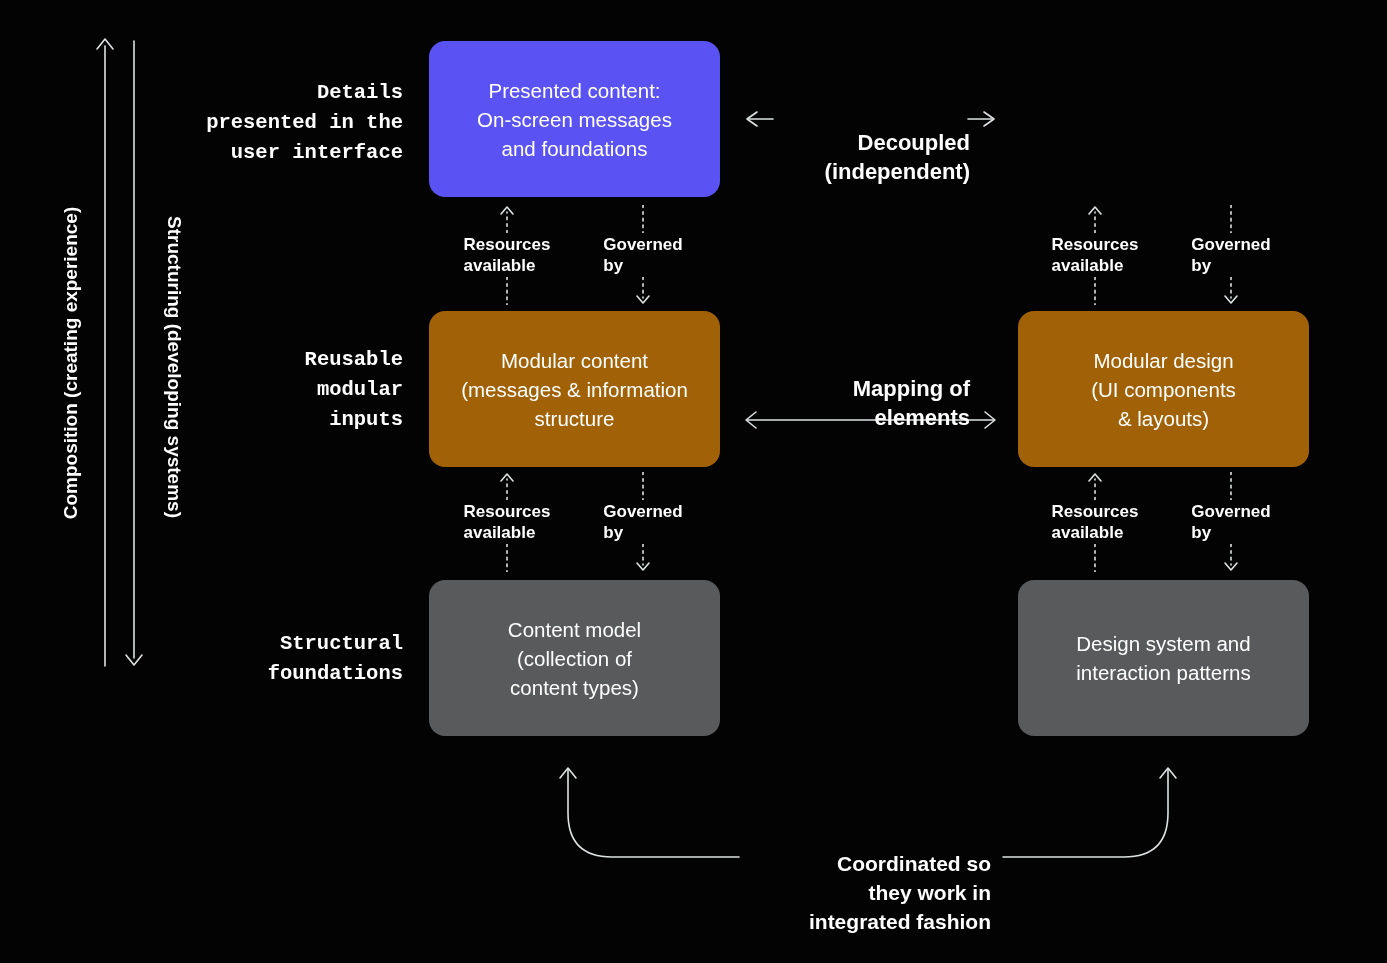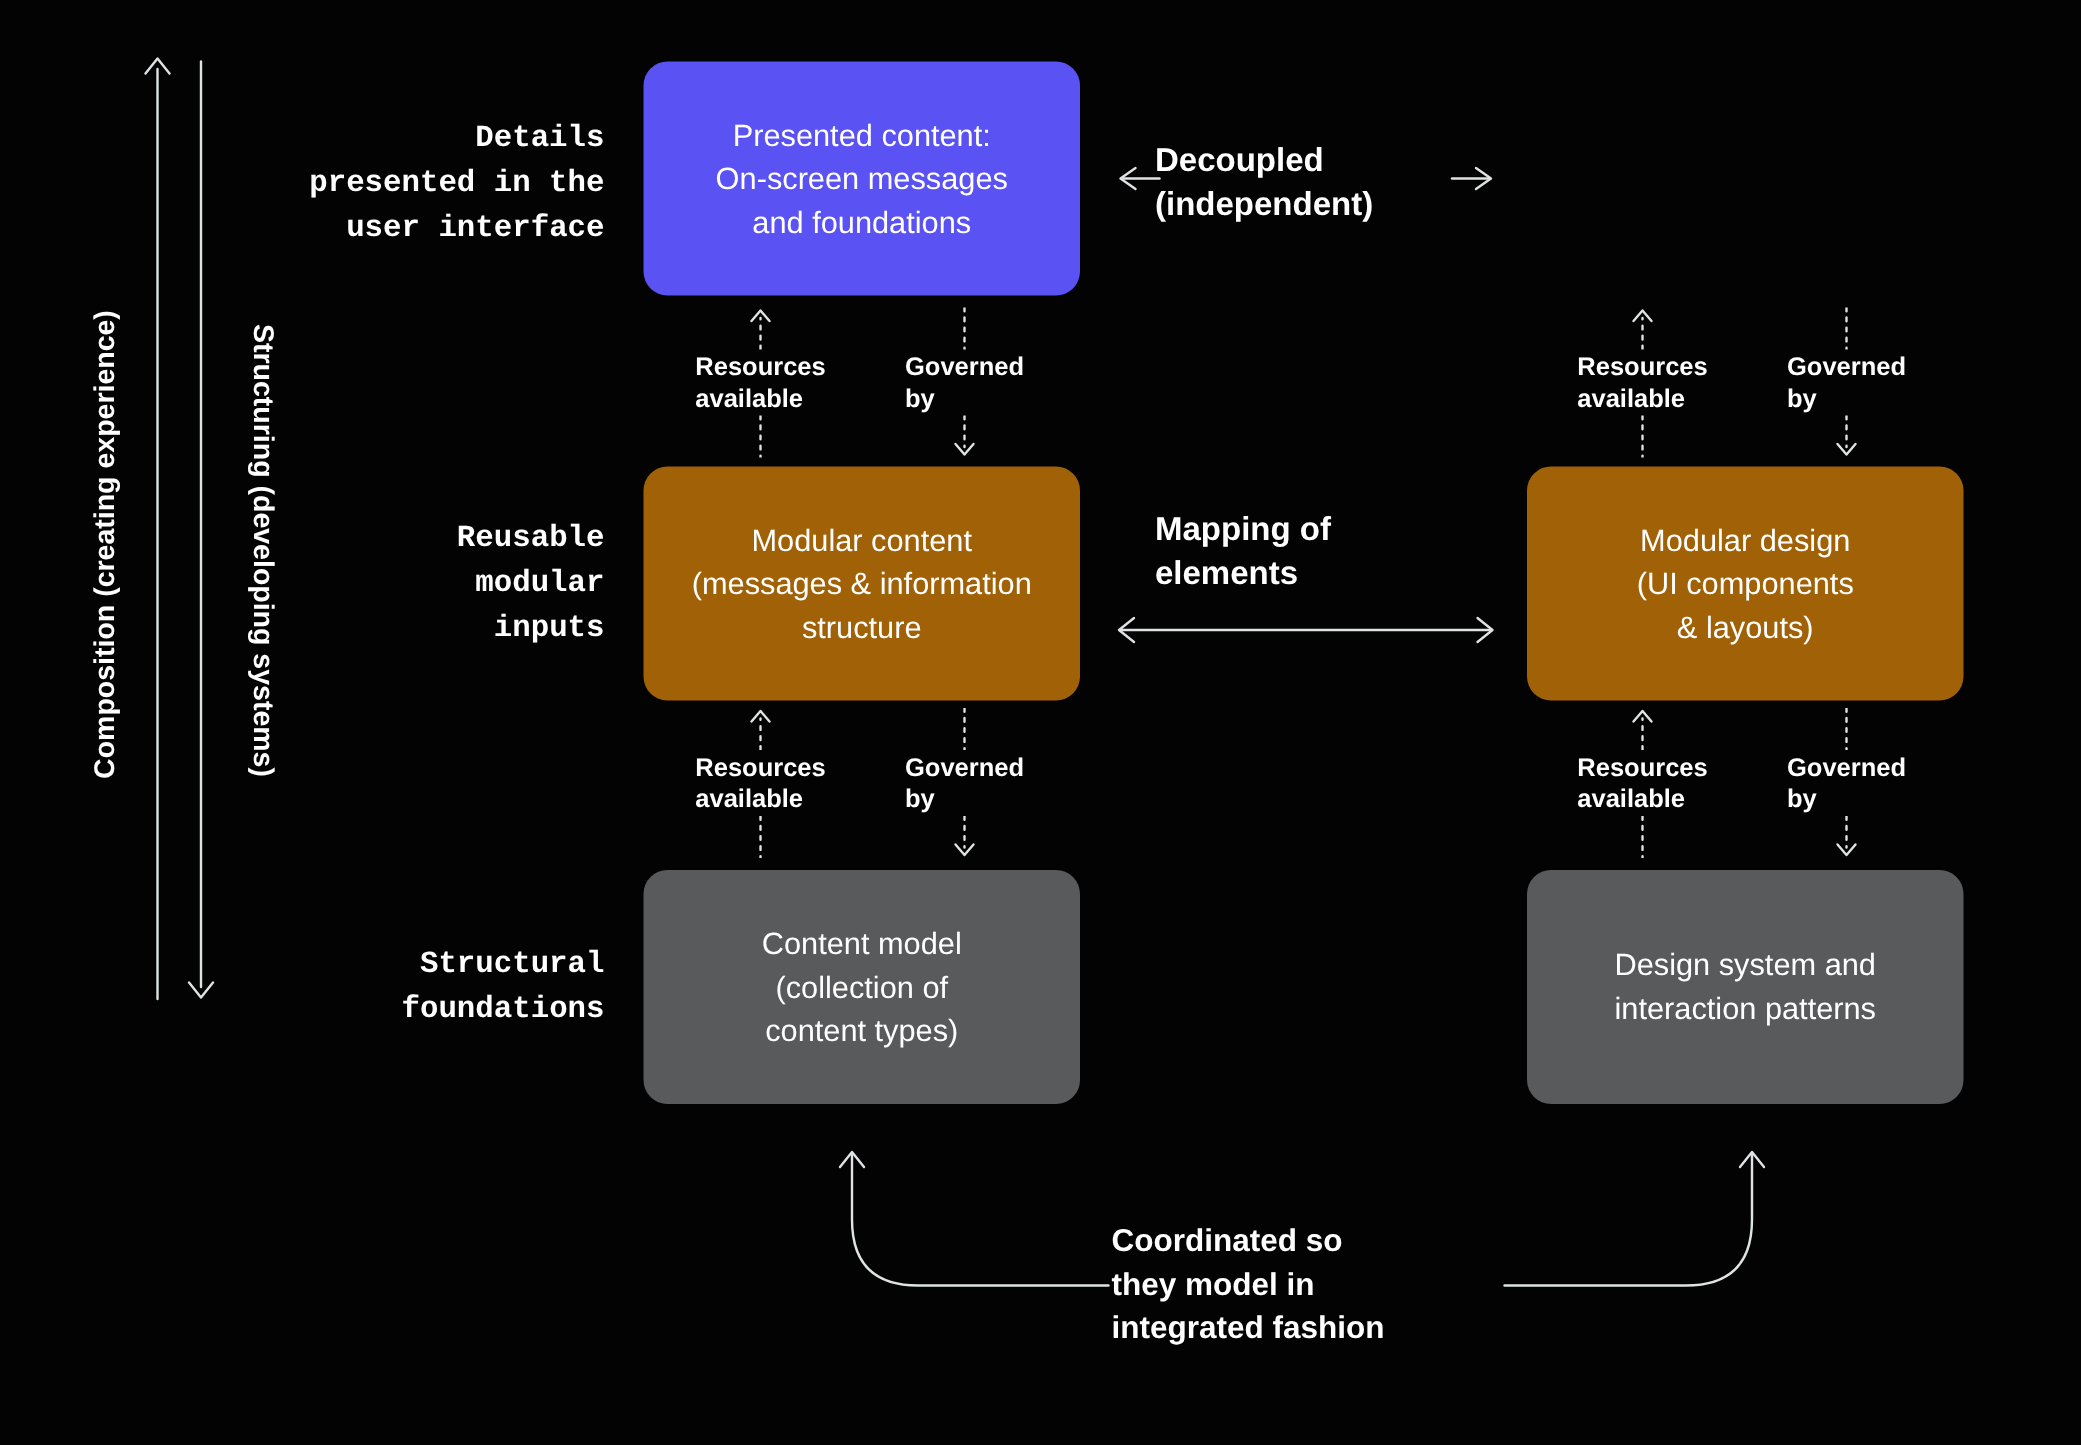--- a/index.html
+++ b/index.html
@@ -55,25 +55,26 @@
     font-weight: 700;
     font-size: 20.5px;
     line-height: 30px;
     white-space: pre-line;
     font-family: Liberation Mono, monospace;
   }
 
   
   .relation {
     position: absolute;
-    text-align: left;
+    text-align: right;
     font-weight: 700;
     font-size: 22px;
     line-height: 29px;
     white-space: pre-line;
+    margin-top: 36px;
   }
   .relation.coord { font-size: 21px; }
 
   
   .vlabel {
     position: absolute;
     width: 420px;
     height: 24px;
     line-height: 24px;
     text-align: center;
@@ -183,21 +184,21 @@
   <div class="box gray" style="left:1018px; top:580px;">
     <div class="boxtext">Design system and
 interaction patterns</div>
   </div>
 
   <div class="relation" style="left:770px; top:92px; width:200px;">Decoupled
 (independent)</div>
   <div class="relation" style="left:770px; top:338px; width:200px;">Mapping of
 elements</div>
   <div class="relation coord" style="left:741px; top:813px; width:250px;">Coordinated so
-they model in
+they work in
 integrated fashion</div>
 
   <div class="connector" style="left:442px; top:205px;">
     <svg width="16" height="28" viewBox="0 0 16 28">
       <path class="dash" d="M8 28 V7"></path>
         <path d="M2 9 L8 2 L14 9"></path>
     </svg>
     <div class="clabel">Resources
 available</div>
     <svg width="16" height="28" viewBox="0 0 16 28">

